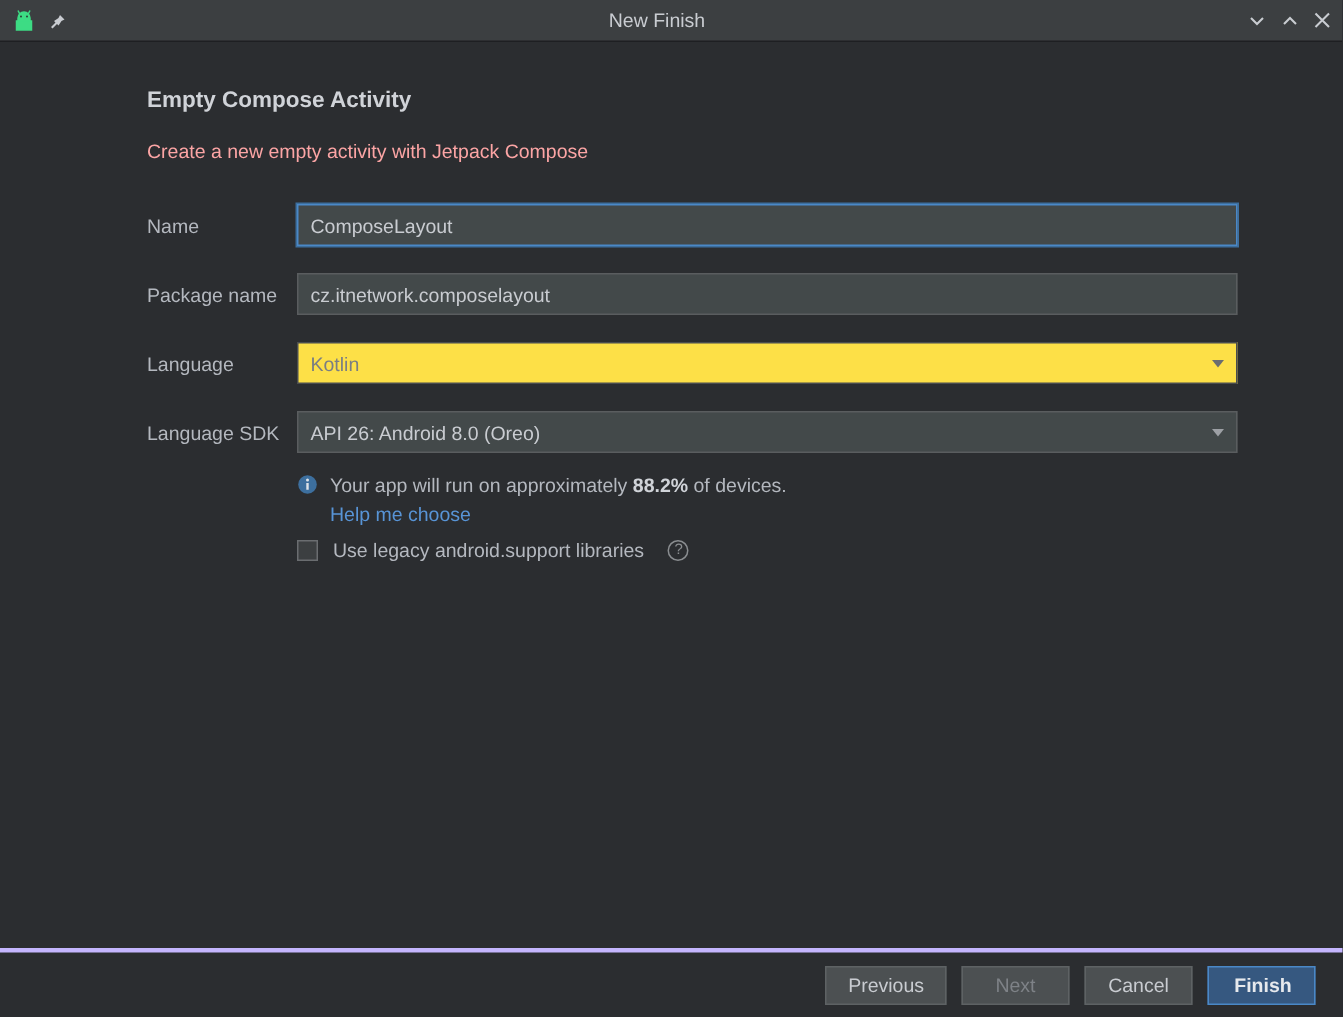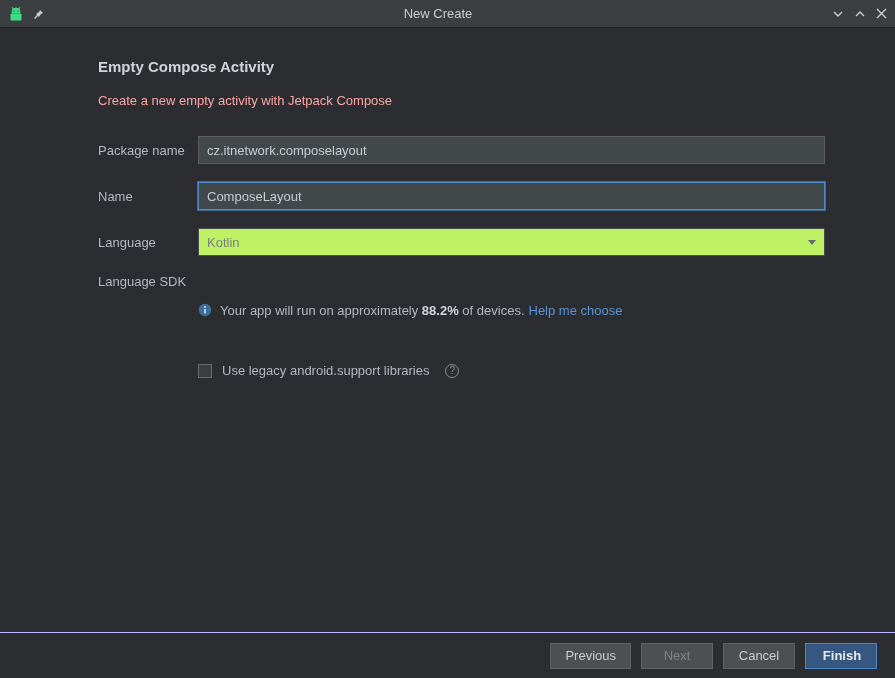--- a/index.html
+++ b/index.html
@@ -59,21 +59,21 @@
     font-size: 13px;
     font-family: inherit;
     outline: none;
   }
   .text-input.focused {
     border: 1px solid #4a88c7;
     box-shadow: 0 0 0 1px #3d6f9e;
     background: #43494a;
   }
   .select-box.disabled {
-    background: #bef264;
+    background: #fde047;
     color: #7a7e83;
     border: 1px solid #4a4d4f;
   }
   .select-box {
     display: flex;
     align-items: center;
     justify-content: space-between;
     cursor: default;
   }
   .dropdown-arrow {
@@ -90,28 +90,28 @@
     display: flex; align-items: center;
   }
 
   .info-block {
     margin-left: 100px;
     margin-top: -4px;
     display: flex;
     align-items: flex-start;
     gap: 8px;
   }
-  .info-text-wrap { display: flex; gap: 4px; }
+  .info-text-wrap { display: flex; flex-direction: column; gap: 4px; }
   .info-text { color: #b4b8bf; font-size: 13px; }
   .info-text b { color: #d0d3d8; font-weight: 600; }
   .link { color: #5894d6; font-size: 13px; cursor: pointer; }
 
   .checkbox-block {
     margin-left: 100px;
-    margin-top: 43px;
+    margin-top: 9px;
     text-align: right;
   }
   .checkbox-row {
     display: flex; align-items: center; gap: 10px;
   }
   .checkbox {
     width: 14px; height: 14px;
     border: 1px solid #6a6d70;
     background: #3c3f41;
     flex-shrink: 0;
@@ -129,21 +129,21 @@
     color: #7e8287;
     font-size: 13px;
     line-height: 1.4;
     max-width: 430px;
   }
 
   .footer {
     position: absolute;
     bottom: 0; left: 0; right: 0;
     height: 46px;
-    border-top: 1px solid #c4b5fd;
+    border-top: 3px solid #c4b5fd;
     display: flex;
     align-items: center;
     justify-content: flex-end;
     padding: 0 18px;
     gap: 10px;
     background: #2b2d30;
   }
   .btn {
     min-width: 72px;
     height: 26px;
@@ -176,21 +176,21 @@
           <circle cx="6" cy="5" r="0.6" fill="#2b2d30"></circle>
           <circle cx="10" cy="5" r="0.6" fill="#2b2d30"></circle>
         </svg>
     </span>
     <span>
       <svg width="12" height="12" viewBox="0 0 12 12">
           <path fill="#c9ccd1" d="M7 1l4 4-2 1-2 3-1-1-3 3-1-1 3-3-1-1 3-2 1-2z"></path>
         </svg>
     </span>
   </div>
-  <div class="titlebar-title">New Create</div>
+  <div class="titlebar-title">New Finish</div>
   <div class="titlebar-right">
     <span>
       <svg width="12" height="12" viewBox="0 0 12 12">
           <path stroke="#c9ccd1" stroke-width="1.4" fill="none" d="M2 4l4 4 4-4"></path>
         </svg>
     </span>
     <span>
       <svg width="12" height="12" viewBox="0 0 12 12">
           <path stroke="#c9ccd1" stroke-width="1.4" fill="none" d="M2 8l4-4 4 4"></path>
         </svg>
@@ -201,46 +201,52 @@
         </svg>
     </span>
   </div>
 </div>
 
 <div class="content">
   <div class="heading">Empty Compose Activity</div>
   <div class="subheading">Create a new empty activity with Jetpack Compose</div>
 
   <div class="form-row">
+    <div class="form-label">Name</div>
+    <div class="form-field">
+      <input class="text-input focused" value="ComposeLayout" style="">
+    </div>
+  </div>
+
+  <div class="form-row">
     <div class="form-label">Package name</div>
     <div class="form-field">
       <input class="text-input" value="cz.itnetwork.composelayout" style="">
-    </div>
-  </div>
-
-  <div class="form-row">
-    <div class="form-label">Name</div>
-    <div class="form-field">
-      <input class="text-input focused" value="ComposeLayout" style="">
     </div>
   </div>
 
 
   <div class="form-row">
     <div class="form-label">Language</div>
     <div class="form-field">
       <div class="select-box disabled">
         <span>Kotlin</span>
         <span class="dropdown-arrow dim"></span>
       </div>
     </div>
   </div>
 
   <div class="form-row">
     <div class="form-label">Language SDK</div>
+    <div class="form-field">
+      <div class="select-box">
+        <span>API 26: Android 8.0 (Oreo)</span>
+        <span class="dropdown-arrow"></span>
+      </div>
+    </div>
   </div>
 
   <div class="info-block">
     <span>
       <svg width="14" height="14" viewBox="0 0 14 14">
           <circle cx="7" cy="7" r="6.2" fill="#3d6f9e"></circle>
           <rect x="6.2" y="6" width="1.6" height="4.5" fill="#dfe3e8"></rect>
           <circle cx="7" cy="4" r="1" fill="#dfe3e8"></circle>
         </svg>
     </span>

